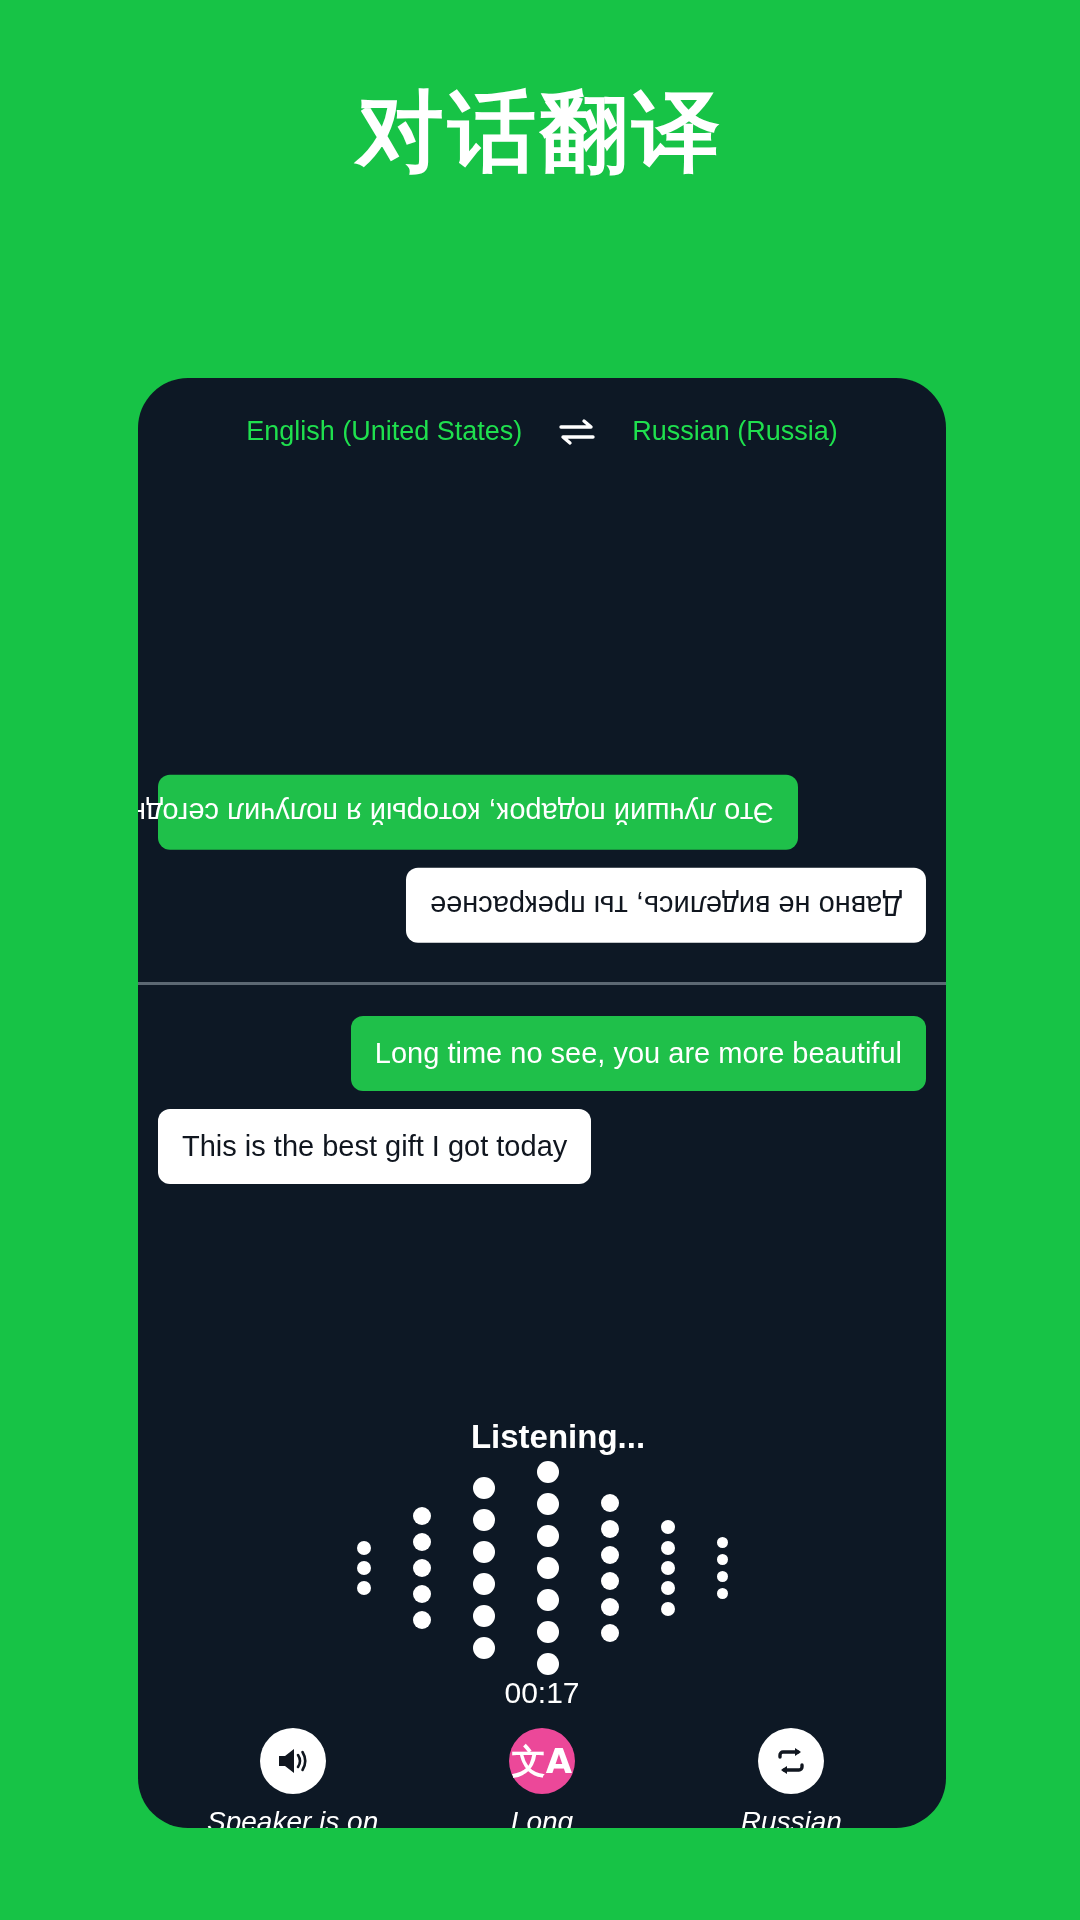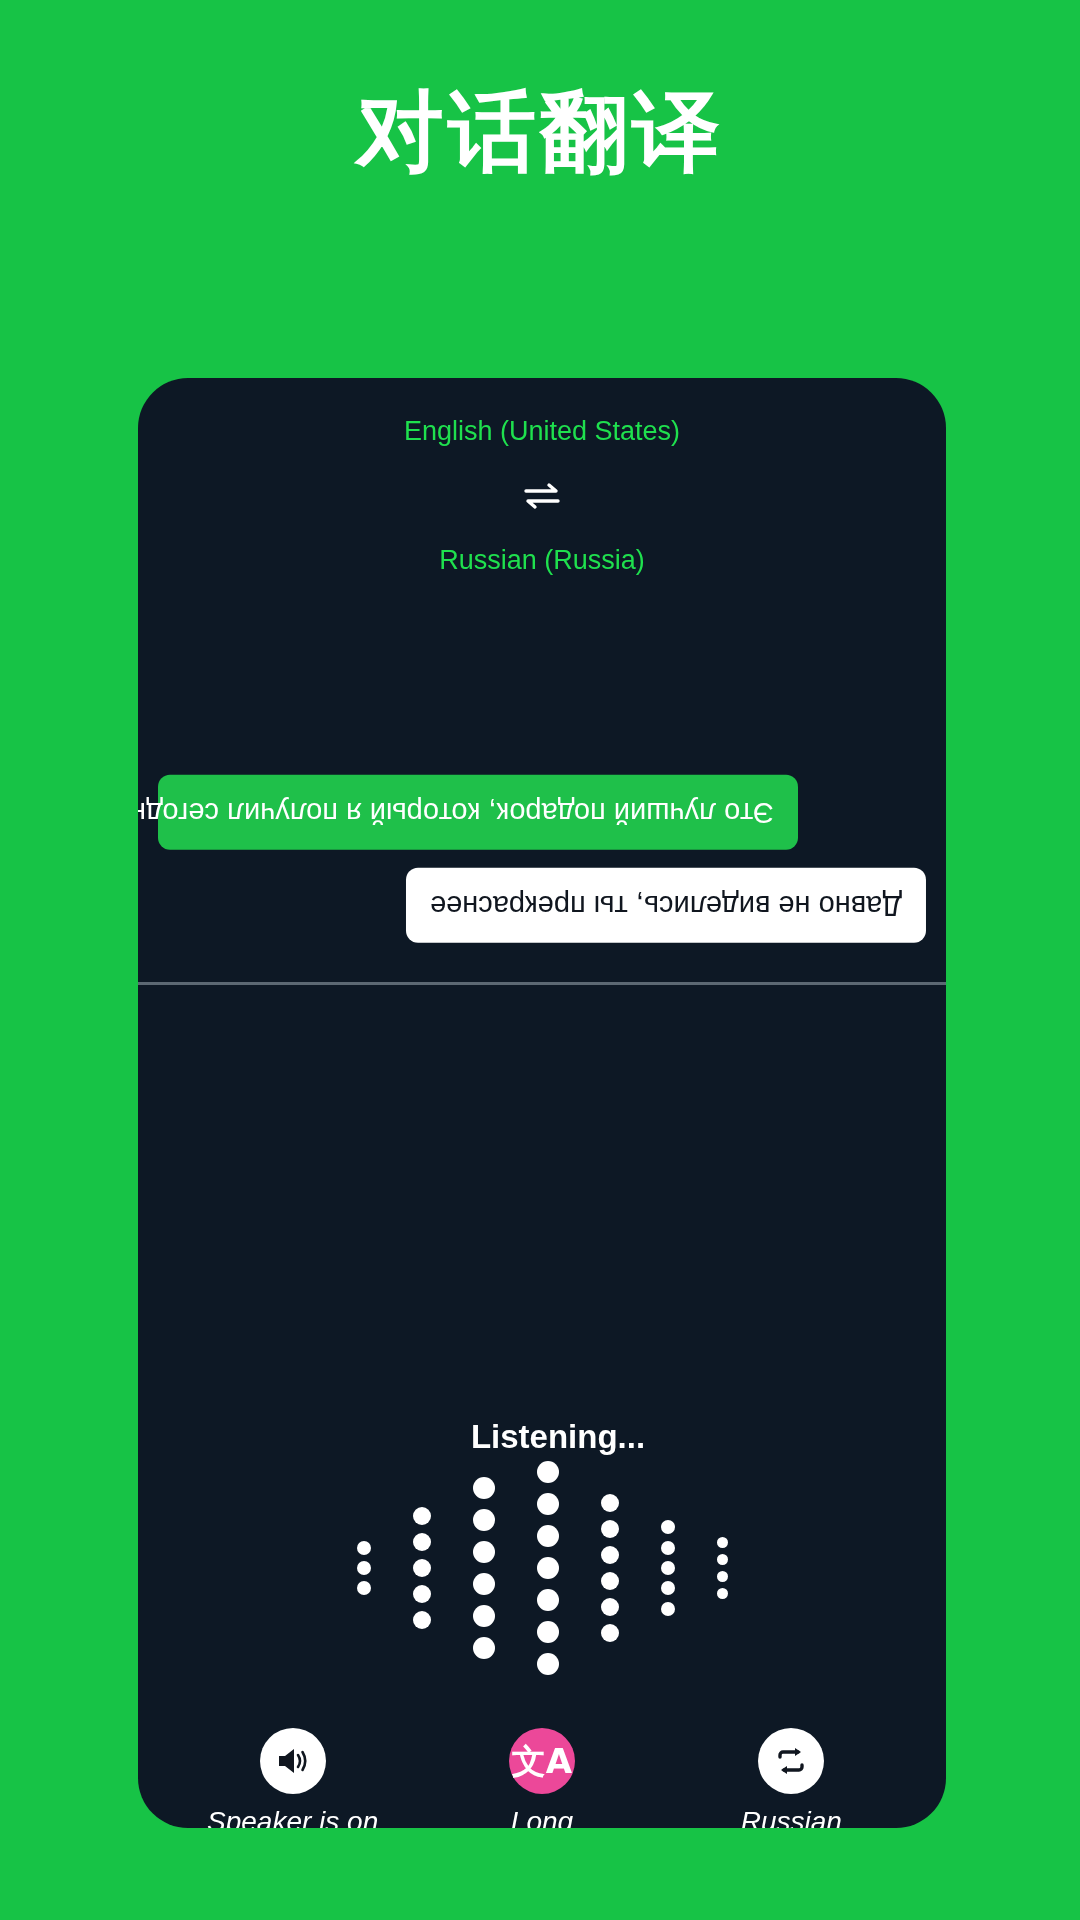--- a/index.html
+++ b/index.html
@@ -32,21 +32,20 @@
     background:#0d1825;
     border-radius:50px;
     overflow:hidden;
   }
 
   
   .lang-bar{
     position:absolute; top:38px; left:0; width:808px;
     display:flex; align-items:center; justify-content:center;
     gap:34px;
-    flex-direction:column;
   }
   .lang{
     color:#1fe04e;
     font-size:27px;
     font-weight:400;
     white-space:nowrap;
   }
   .swap-icon{
     width:42px; height:30px;
     display:flex; align-items:center; justify-content:center;
@@ -171,20 +170,26 @@
         <div class="row right">
           <div class="bubble white flipped">Давно не виделись, ты прекраснее</div>
         </div>
       </div>
     </div>
 
     <div class="divider"></div>
 
     <div class="pane pane-bottom">
       <div class="bubbles bubbles-bottom">
+        <div class="row right">
+          <div class="bubble green">Long time no see, you are more beautiful</div>
+        </div>
+        <div class="row left">
+          <div class="bubble white">This is the best gift I got today</div>
+        </div>
       </div>
     </div>
 
     <div class="listening">Listening...</div>
 
     <div class="waveform">
         <div class="wcol" style="gap: 6.3px;">
           <div class="wdot" style="width: 14px; height: 14px; background: rgb(255, 255, 255);"></div>
           <div class="wdot" style="width: 14px; height: 14px; background: rgb(255, 255, 255);"></div>
           <div class="wdot" style="width: 14px; height: 14px; background: rgb(255, 255, 255);"></div>
@@ -229,20 +234,21 @@
           <div class="wdot" style="width: 14px; height: 14px; background: rgb(255, 255, 255);"></div>
         </div>
         <div class="wcol" style="gap: 6px;">
           <div class="wdot" style="width: 11px; height: 11px; background: rgb(255, 255, 255);"></div>
           <div class="wdot" style="width: 11px; height: 11px; background: rgb(255, 255, 255);"></div>
           <div class="wdot" style="width: 11px; height: 11px; background: rgb(255, 255, 255);"></div>
           <div class="wdot" style="width: 11px; height: 11px; background: rgb(255, 255, 255);"></div>
         </div>
       </div>
 
+    <div class="timer">00:17</div>
 
     <div class="controls">
 
       <div class="ctrl">
         <div class="ctrl-circle light">
           <svg width="36" height="32" viewBox="0 0 36 32">
             <path d="M4 11 H10 L19 4 V28 L10 21 H4 Z" fill="#10161f"></path>
             <path d="M23 10 Q27 16 23 22" stroke="#10161f" stroke-width="2.6" fill="none" stroke-linecap="round"></path>
             <path d="M27.5 7 Q33 16 27.5 25" stroke="#10161f" stroke-width="2.6" fill="none" stroke-linecap="round"></path>
           </svg>

